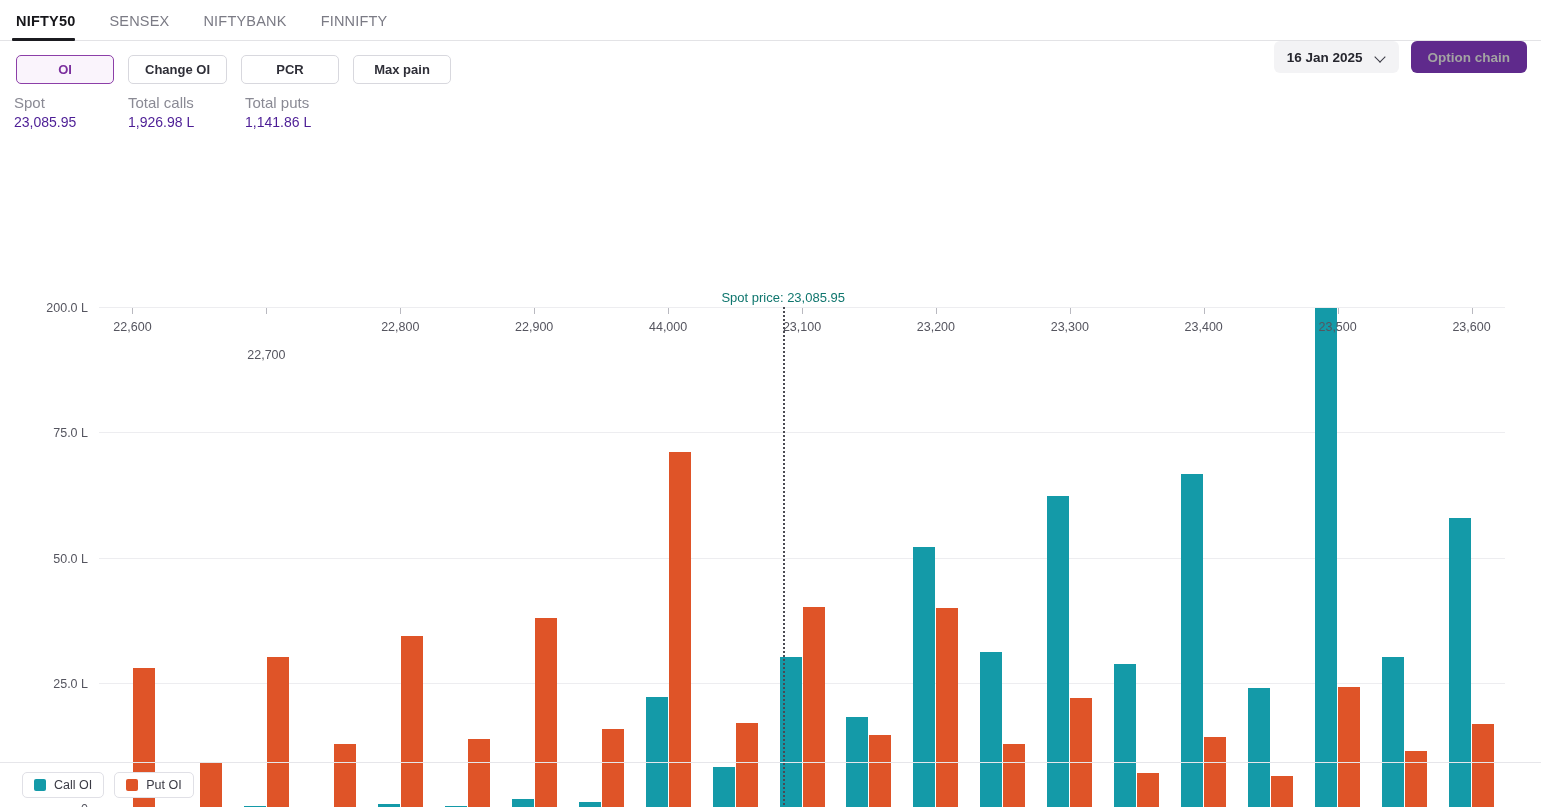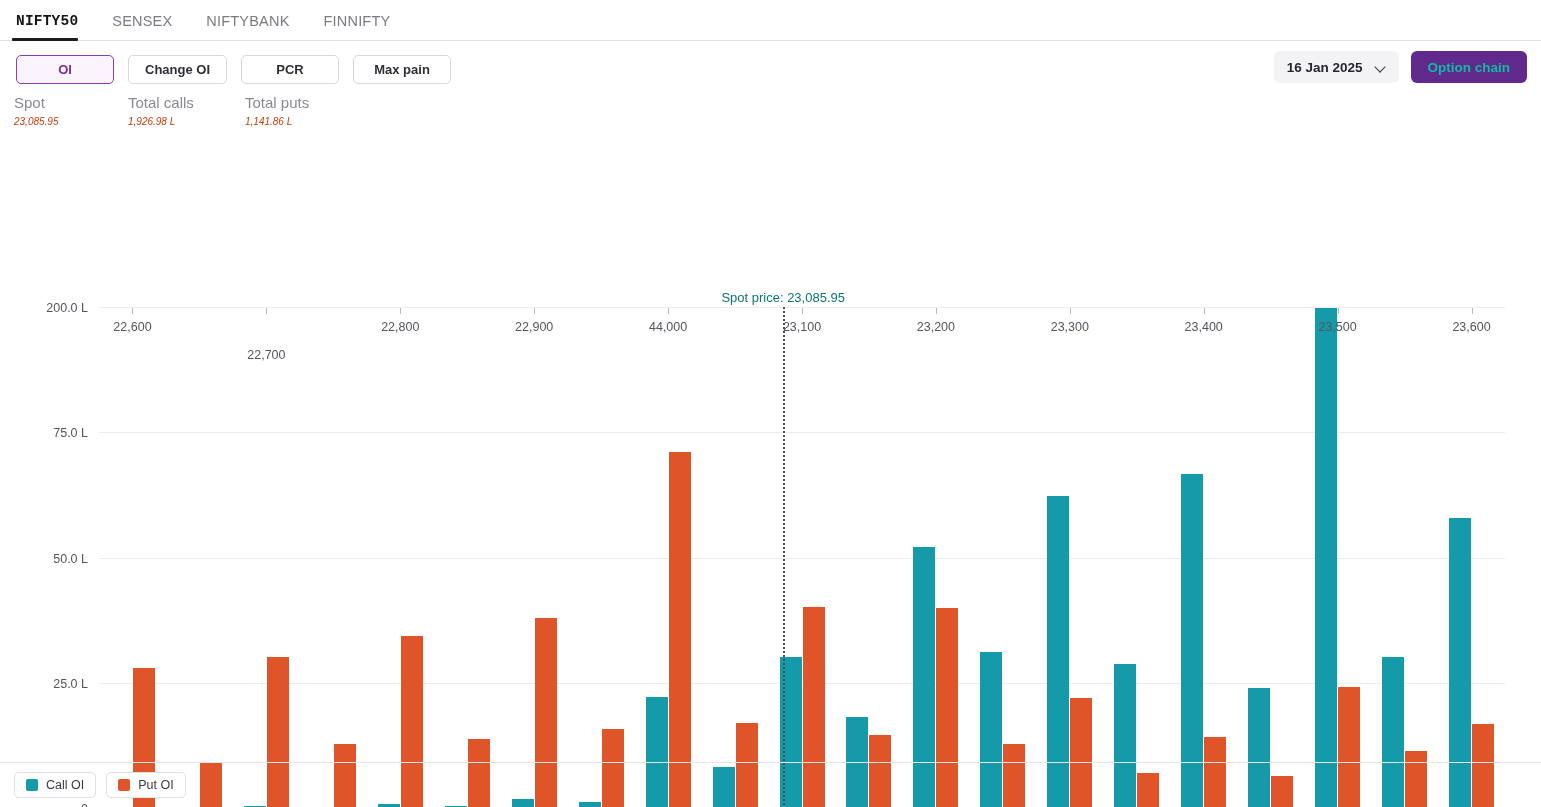--- a/index.html
+++ b/index.html
@@ -23,21 +23,21 @@
   .tab {
     font-size: 14.5px;
     letter-spacing: .2px;
     color: #7b7b85;
     padding: 0 24px 11px 0;
     margin-right: 10px;
     position: relative;
     cursor: pointer;
     white-space: nowrap;
   }
-  .tab.active { color: #16161a; font-weight: bold; font-family: Liberation Mono, monospace; }
+  .tab.active { color: #16161a; font-weight: bold; }
   .tab.active::after {
     content: "";
     position: absolute;
     left: -4px; right: 24px; bottom: -1px;
     height: 3px;
     background: #1b1b20;
     border-radius: 1px;
   }
 
   
@@ -63,21 +63,21 @@
     margin-right: 14px;
     display: flex; align-items: center; justify-content: center;
   }
   .segbtn.active {
     border-color: #8c3fa8;
     background: #faf4fc;
     color: #7b2f9e;
   }
   .right-controls {
     position: absolute;
-    right: 14px; top: 10px;
+    right: 14px; top: 0;
     display: flex; align-items: center; gap: 12px;
   }
   .datebtn {
     height: 32px;
     background: #f3f3f5;
     border: none;
     border-radius: 6px;
     padding: 0 13px;
     display: flex; align-items: center; gap: 13px;
     font-family: "Liberation Sans", sans-serif;
@@ -94,37 +94,37 @@
     border-right: 1.7px solid #3a3a44;
     border-bottom: 1.7px solid #3a3a44;
     transform: rotate(45deg);
   }
   .ocbtn {
     height: 32px;
     background: #5f2a8c;
     border: none;
     border-radius: 6px;
     padding: 0 17px;
-    color: #14b8a6;
+    color: #a3a3a3;
     font-family: "Liberation Sans", sans-serif;
     font-size: 13.5px;
     font-weight: bold;
     cursor: pointer;
     display: flex; align-items: center;
   }
 
   
   .stats {
     display: flex;
     padding: 9px 14px 0 14px;
     height: 48px;
   }
   .stat { margin-right: 0; }
   .stat-label { font-size: 15px; color: #8a8a94; line-height: 17px; }
-  .stat-value { font-size: 10px; color: #c2410c; line-height: 22px; font-style: italic; }
+  .stat-value { font-size: 14px; color: #4c1d95; line-height: 22px; }
   .stat:nth-child(1) { width: 114px; }
   .stat:nth-child(2) { width: 117px; }
 
   
   .chart-wrap {
     position: relative;
     height: 620px;
     margin-top: 2px;
   }
   .plot {
@@ -190,21 +190,21 @@
   
   .footer {
     position: absolute;
     left: 0; right: 0; bottom: 0;
     height: 45px;
     border-top: 1px solid #e6e6ea;
     display: flex;
     align-items: center;
     padding: 0 14px;
   }
-  .legend { display: flex; gap: 10px; }
+  .legend { display: flex; gap: 10px; margin-left: 8px; }
   .legend-item {
     height: 26px;
     border: 1px solid #e0e0e6;
     border-radius: 5px;
     display: flex; align-items: center; gap: 8px;
     padding: 0 11px;
     font-size: 12.5px;
     color: #3a3a44;
     cursor: pointer;
     background: #fff;

